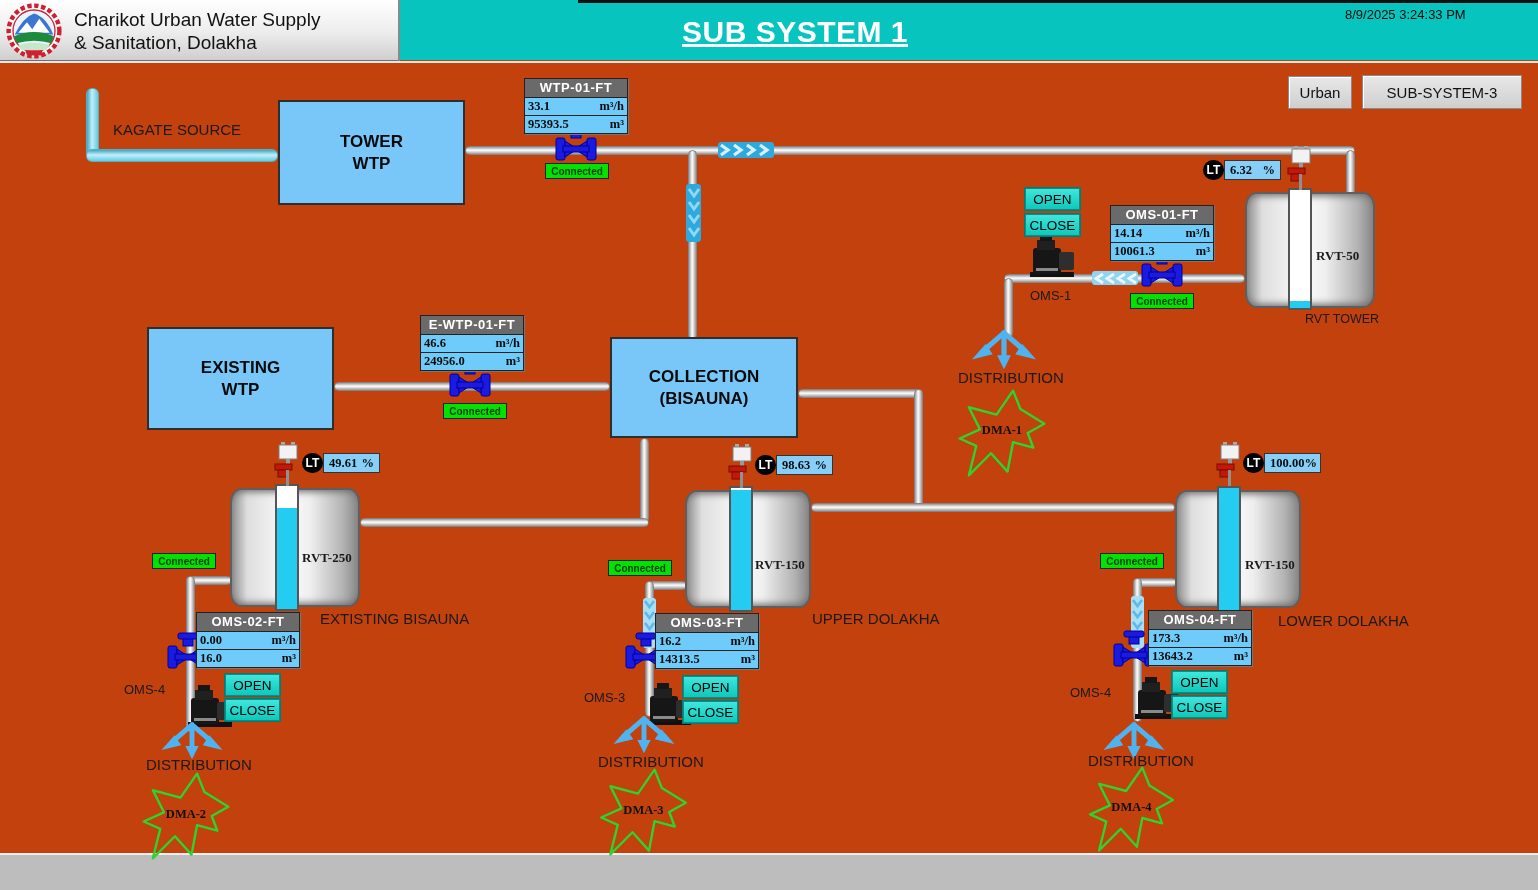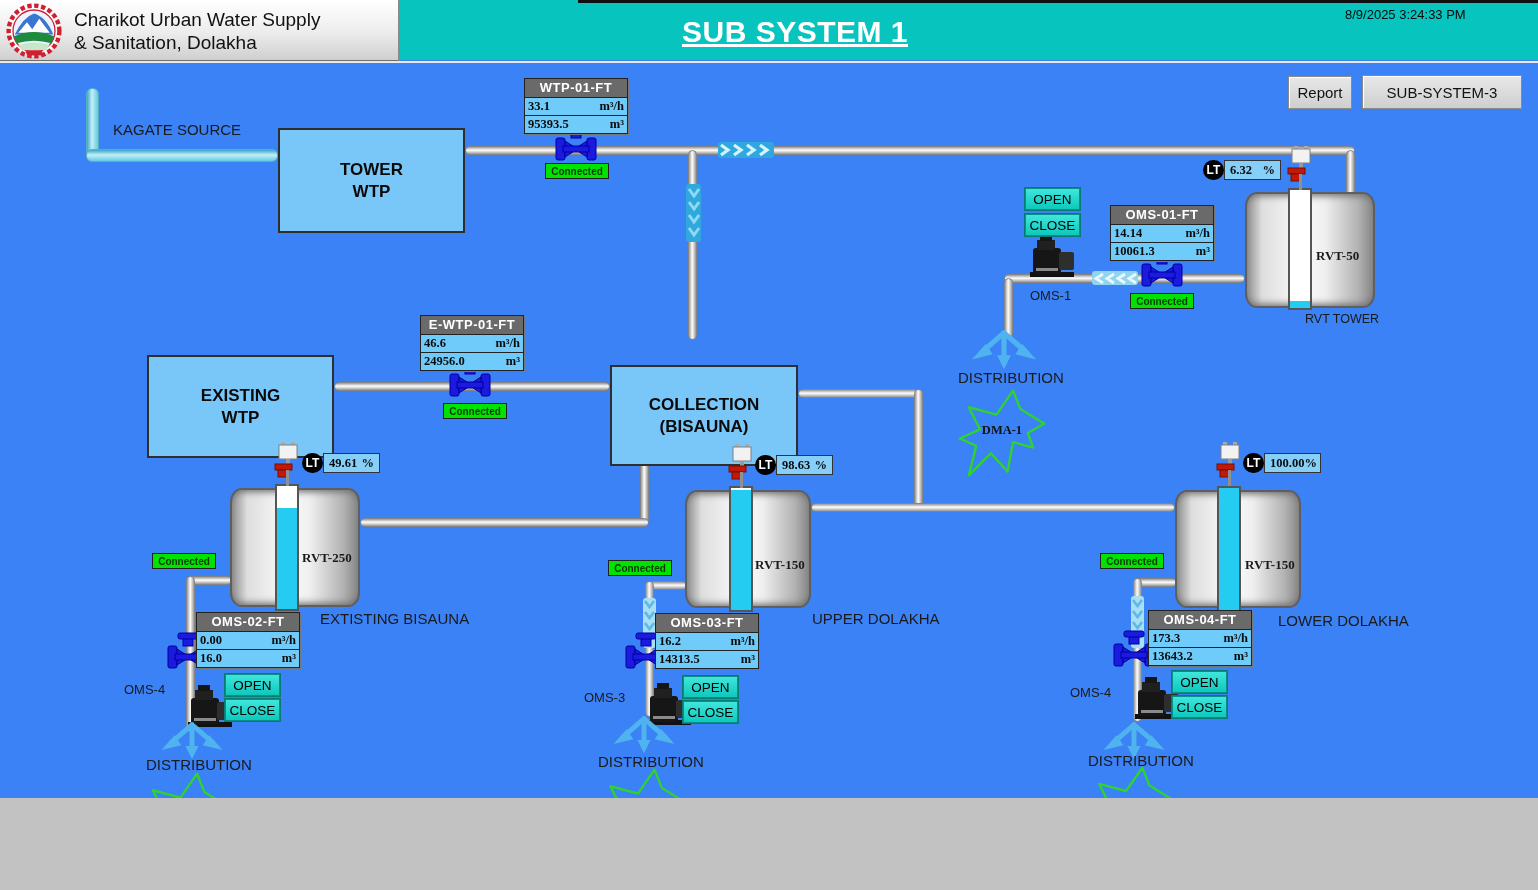--- a/index.html
+++ b/index.html
@@ -1,16 +1,16 @@
 <!DOCTYPE html>
 <html><head>
 <meta charset="utf-8">
 <style>
   html,body{margin:0;padding:0;background:#C2C2C2;}
-  #stage{position:relative;width:1538px;height:798px;background:#3b82f6;overflow:hidden;
+  #stage{position:relative;width:1538px;height:890px;background:#c2410c;overflow:hidden;
          font-family:"Liberation Sans",sans-serif;color:#111;}
   
   .teal-band{position:absolute;left:400px;top:0;width:1138px;height:60px;background:#08C4BE;}
   .topline{position:absolute;left:578px;top:0;width:960px;height:3px;background:#101010;}
   .org-panel{position:absolute;left:0;top:0;width:400px;height:62px;
              background:linear-gradient(180deg,#ffffff,#ececec 55%,#cfcfcf);
              border-right:2px solid #8a8a8a;border-bottom:2px solid #6f6f6f;box-sizing:border-box;}
   .org-title{position:absolute;left:74px;top:8px;font-size:19px;line-height:23px;color:#111;}
   .page-title{position:absolute;left:400px;top:15px;width:790px;text-align:center;
               font-size:30px;font-weight:bold;color:#fff;text-decoration:underline;letter-spacing:.5px;}
@@ -25,21 +25,21 @@
   .pv{position:absolute;width:9px;border:1px solid #858585;border-radius:5px;box-sizing:border-box;
       background:linear-gradient(90deg,#989898,#e8e8e8 35%,#f6f6f6 50%,#cfcfcf 72%,#969696);z-index:1;}
   .src-v{position:absolute;width:13px;border:1px solid #58AFC4;border-radius:6px;box-sizing:border-box;
          background:linear-gradient(90deg,#3BA8C6,#C4EEF8 45%,#62CCE2);z-index:1;}
   .src-h{position:absolute;height:13px;border:1px solid #58AFC4;border-radius:6px;box-sizing:border-box;
          background:linear-gradient(180deg,#3BA8C6,#C4EEF8 45%,#62CCE2);z-index:1;}
   .chev{position:absolute;z-index:2;border-radius:3px;display:flex;align-items:center;justify-content:center;}
   
   .plant{position:absolute;background:#79C7F8;border:2px solid #2e2e2e;box-sizing:border-box;z-index:5;
          display:flex;flex-direction:column;align-items:center;justify-content:center;
-         font-size:17px;font-weight:bold;line-height:22px;color:#0a0a0a;margin-top:28px;}
+         font-size:17px;font-weight:bold;line-height:22px;color:#0a0a0a;}
   .tank{position:absolute;border:2px solid #5f5f5f;border-radius:12px/14px;box-sizing:border-box;z-index:3;
         background:linear-gradient(90deg,#8f8f8f 0,#dedede 12%,#fbfbfb 45%,#efefef 62%,#b3b3b3 88%,#878787 100%);
         box-shadow:inset 0 7px 7px -5px #6e6e6e, inset 0 -7px 7px -5px #6e6e6e;}
   .tube{position:absolute;width:24px;background:#fff;border:2px solid #555;box-sizing:border-box;z-index:4;overflow:hidden;}
   .fill{position:absolute;left:0;right:0;bottom:0;background:#24CCF2;}
   .sym{position:absolute;z-index:5;}
   
   .ft{position:absolute;width:104px;border:1px solid #222;box-sizing:border-box;z-index:6;
       box-shadow:1px 1px 0 #777;}
   .ft-h{height:18px;background:#6a6a6a;color:#fff;font-size:13px;font-weight:bold;text-align:center;
@@ -183,21 +183,21 @@
         <use href="#sym-logo"></use>
       </svg>
     <div class="org-title">
       <div>Charikot Urban Water Supply</div>
       <div>&amp; Sanitation, Dolakha</div>
     </div>
   </div>
   <div class="page-title">SUB SYSTEM 1</div>
   <div class="stamp">8/9/2025 3:24:33 PM</div>
   <div class="hdr-sep"></div>
-  <div class="navbtn" style="left:1288px;top:76px;width:64px">Report</div>
+  <div class="navbtn" style="left:1288px;top:76px;width:64px">Urban</div>
   <div class="navbtn" style="left:1362px;top:75px;width:160px;height:34px">SUB-SYSTEM-3</div>
 
   <div class="lbl" style="left:113px;top:121px">KAGATE SOURCE</div>
   <div class="plant" style="left:278px;top:100px;width:187px;height:105px">
     <div>TOWER</div>
     <div>WTP</div>
   </div>
   <div class="plant" style="left:147px;top:327px;width:187px;height:103px">
     <div>EXISTING</div>
     <div>WTP</div>

